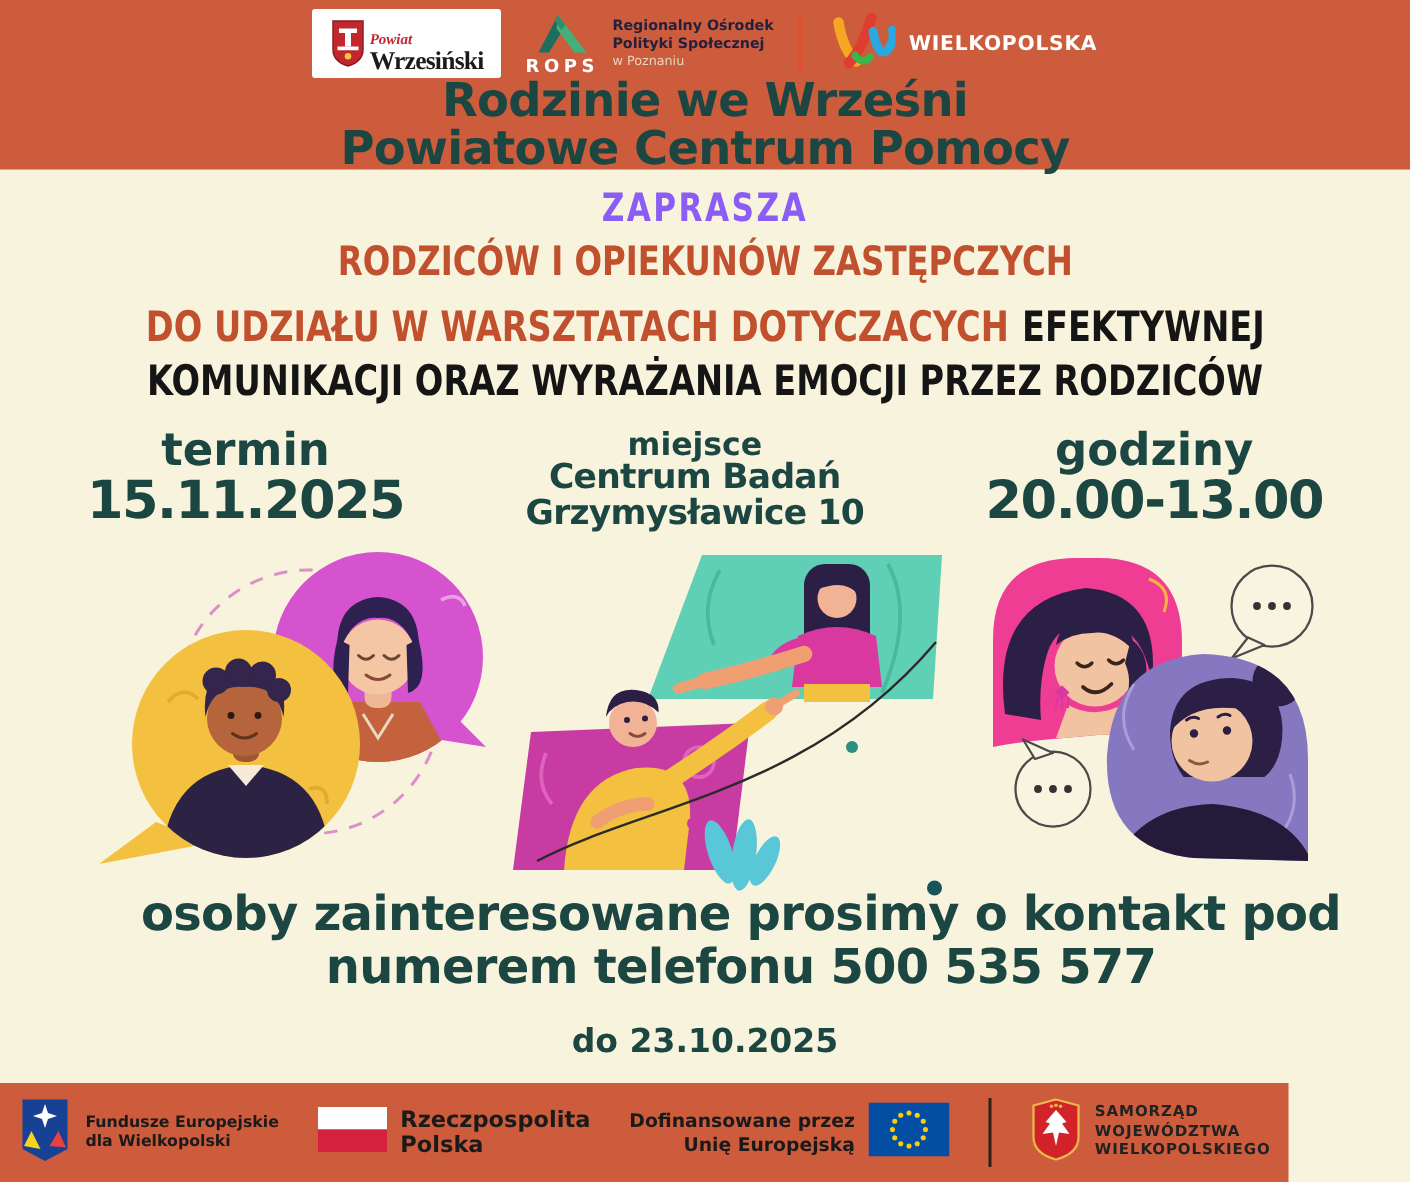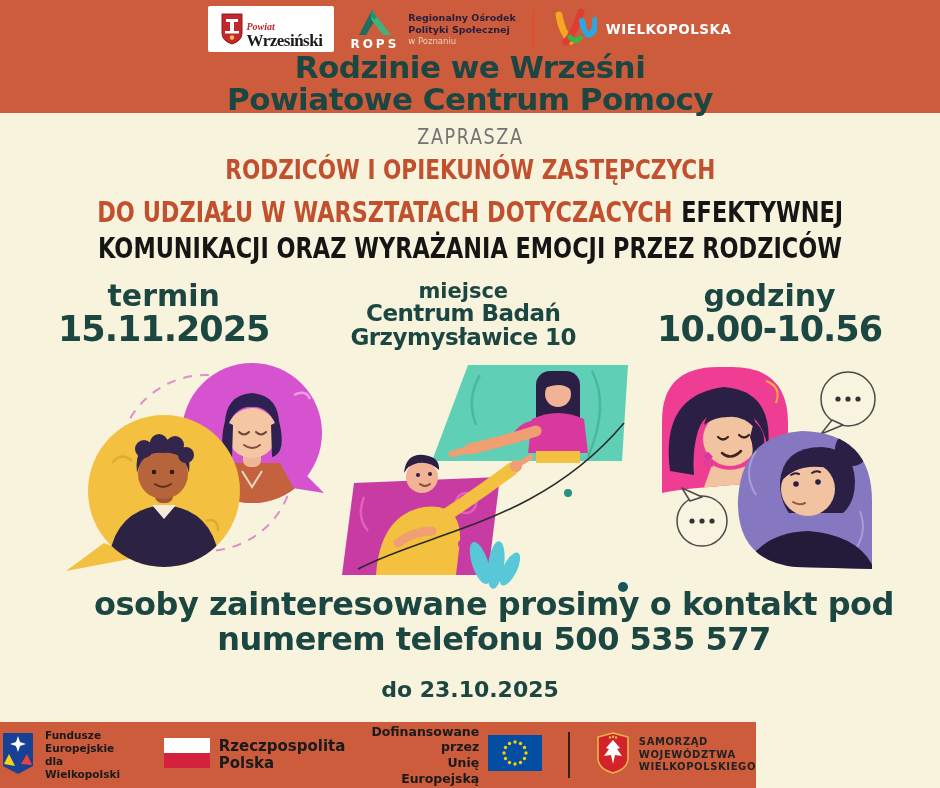--- a/index.html
+++ b/index.html
@@ -19,38 +19,38 @@
   .rops-l{font-size:9.5px;font-weight:bold;color:#241f3c;}
   .rops-sub{font-size:8.5px;color:#e8d5bc;}
   .header-divider{width:3px;height:38px;background:#e04f2e;border-radius:2px;}
   .wlkp-group{display:flex;align-items:center;gap:9px;}
   .wlkp-label{color:#ffffff;font-weight:bold;font-size:13.5px;letter-spacing:.5px;}
   .title{color:#1c4642;text-align:center;font-weight:bold;font-size:31px;line-height:1.02;
     letter-spacing:-0.5px;margin-top:1px;}
   
   .body-area{text-align:center;}
   .condensed{display:inline-block;transform:scaleX(.8);transform-origin:center;white-space:nowrap;}
-  .invite{margin-top:11px;color:#737373;font-weight:normal;font-size:22px;letter-spacing:2px;}
+  .invite{margin-top:11px;color:#8b5cf6;font-weight:bold;font-size:26px;letter-spacing:2px;}
   .audience{margin-top:5px;color:#c1502f;font-weight:bold;font-size:27px;}
   .topic{margin-top:11px;font-weight:bold;font-size:28px;color:#151515;}
   .topic .hl{color:#c1502f;margin-right:11px;}
   .topic2{margin-top:3px;font-weight:bold;font-size:28px;color:#151515;}
   .schedule{display:flex;justify-content:space-between;align-items:flex-start;
     padding:0 58px;margin-top:16px;color:#1c4642;}
   .sched-col{display:flex;flex-direction:column;align-items:center;line-height:1.02;}
   .lab-lg{font-size:30px;font-weight:bold;}
   .val-lg{font-size:35px;font-weight:bold;letter-spacing:-1px;}
   .lab-sm{font-size:21px;font-weight:bold;}
   .val-sm{font-size:23px;font-weight:bold;letter-spacing:-0.5px;}
   .illos{display:flex;justify-content:space-between;align-items:flex-start;
     padding:0 56px;margin-top:12px;height:224px;}
   .contact{color:#1c4642;font-weight:bold;font-size:32px;line-height:1.07;margin-top:2px;letter-spacing:-0.5px;padding-left:48px;}
   .deadline{color:#1c4642;font-weight:bold;font-size:22px;margin-top:21px;}
   
-  .band-bottom{position:absolute;left:0;bottom:0;width:756px;height:66px;background:#cc5c3c;
+  .band-bottom{position:absolute;left:0;bottom:0;width:859px;height:66px;background:#cc5c3c;
     display:flex;align-items:center;justify-content:center;gap:26px;}
   .f-item{display:flex;align-items:center;gap:9px;}
   .f-text{display:flex;flex-direction:column;line-height:1.25;color:#1a1a1a;text-align:left;}
   .f-funds span{font-size:10.5px;font-weight:bold;}
   .f-pl span{font-size:15px;font-weight:bold;line-height:1.15;}
   .f-cofund{text-align:right;align-items:flex-end;}
   .f-cofund span{font-size:12.5px;font-weight:bold;}
   .f-divider{width:2px;height:46px;background:#2e2018;}
   .f-sam span{font-size:10px;font-weight:bold;letter-spacing:.6px;color:#222;}
 </style>
@@ -140,21 +140,21 @@
         <span class="lab-lg">termin</span>
         <span class="val-lg">15.11.2025</span>
       </div>
       <div class="sched-col">
         <span class="lab-sm">miejsce</span>
         <span class="val-sm">Centrum Badań</span>
         <span class="val-sm">Grzymysławice 10</span>
       </div>
       <div class="sched-col">
         <span class="lab-lg">godziny</span>
-        <span class="val-lg">10.00-10.56</span>
+        <span class="val-lg">20.00-13.00</span>
       </div>
     </div>
 
     <div class="illos">
 
       <svg width="268" height="216" viewBox="0 0 268 216">
         <defs>
           <clipPath id="Lc1">
               <circle cx="196" cy="72" r="70"></circle>
             </clipPath>

